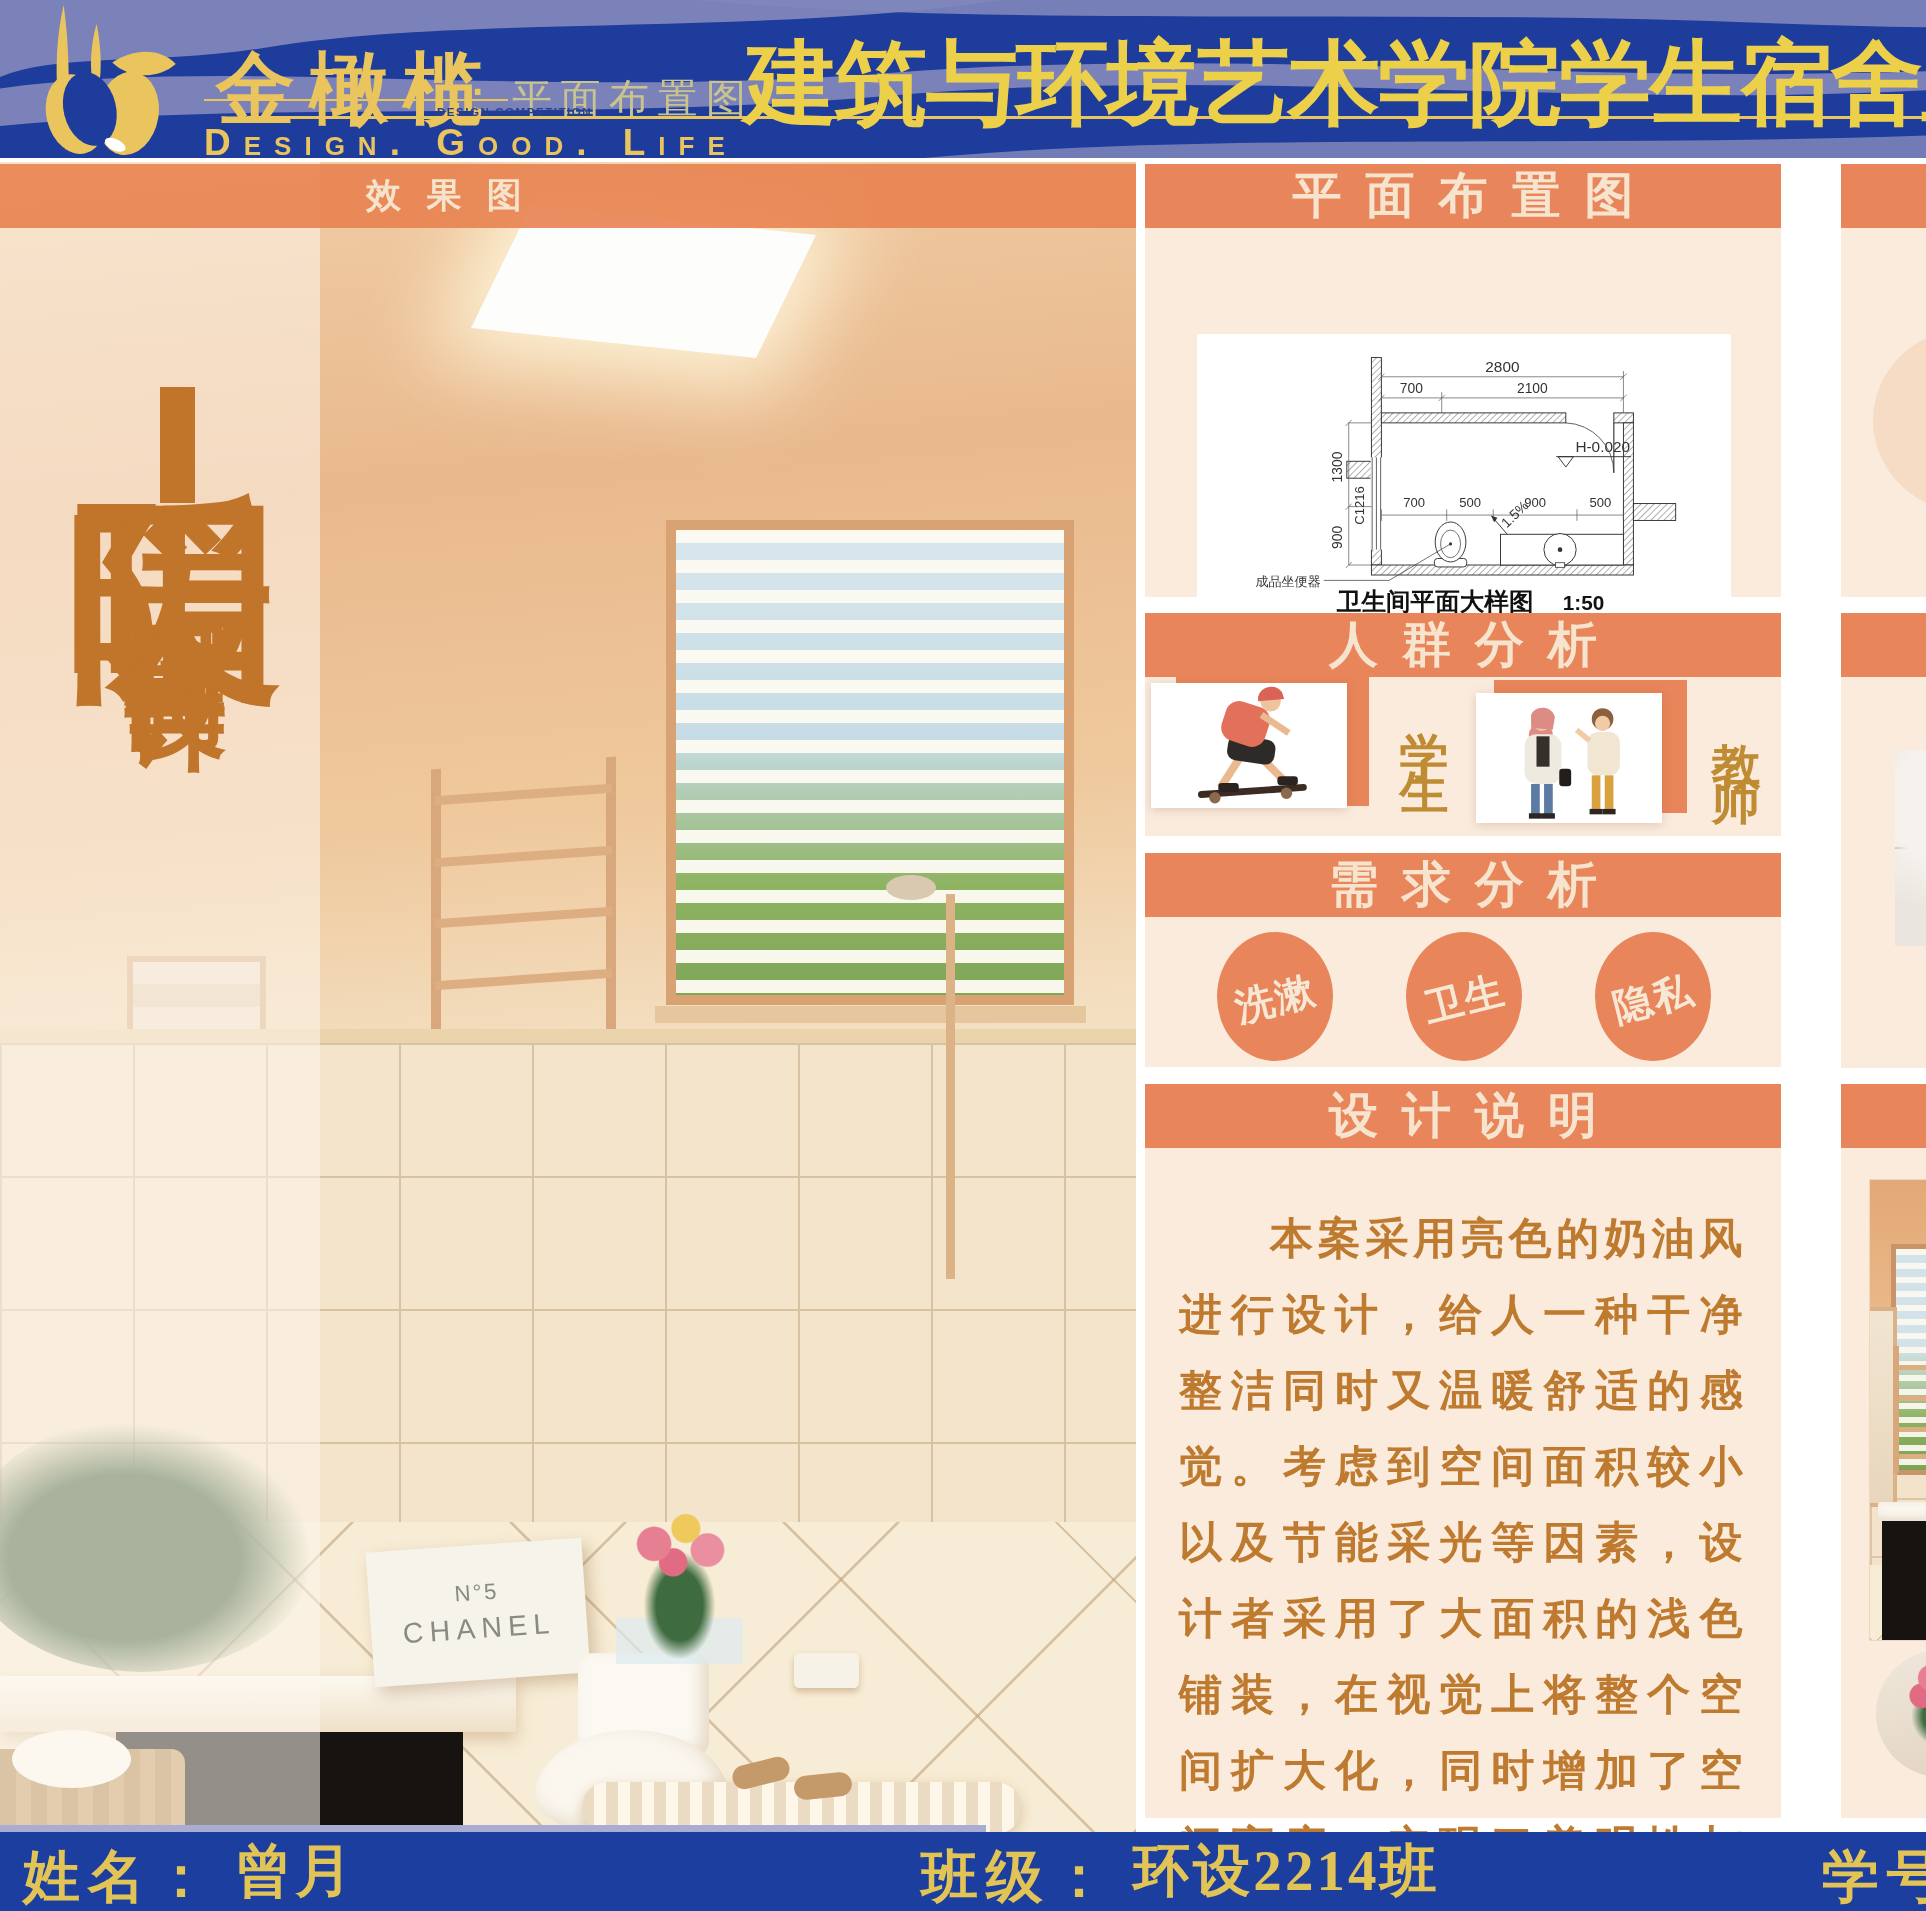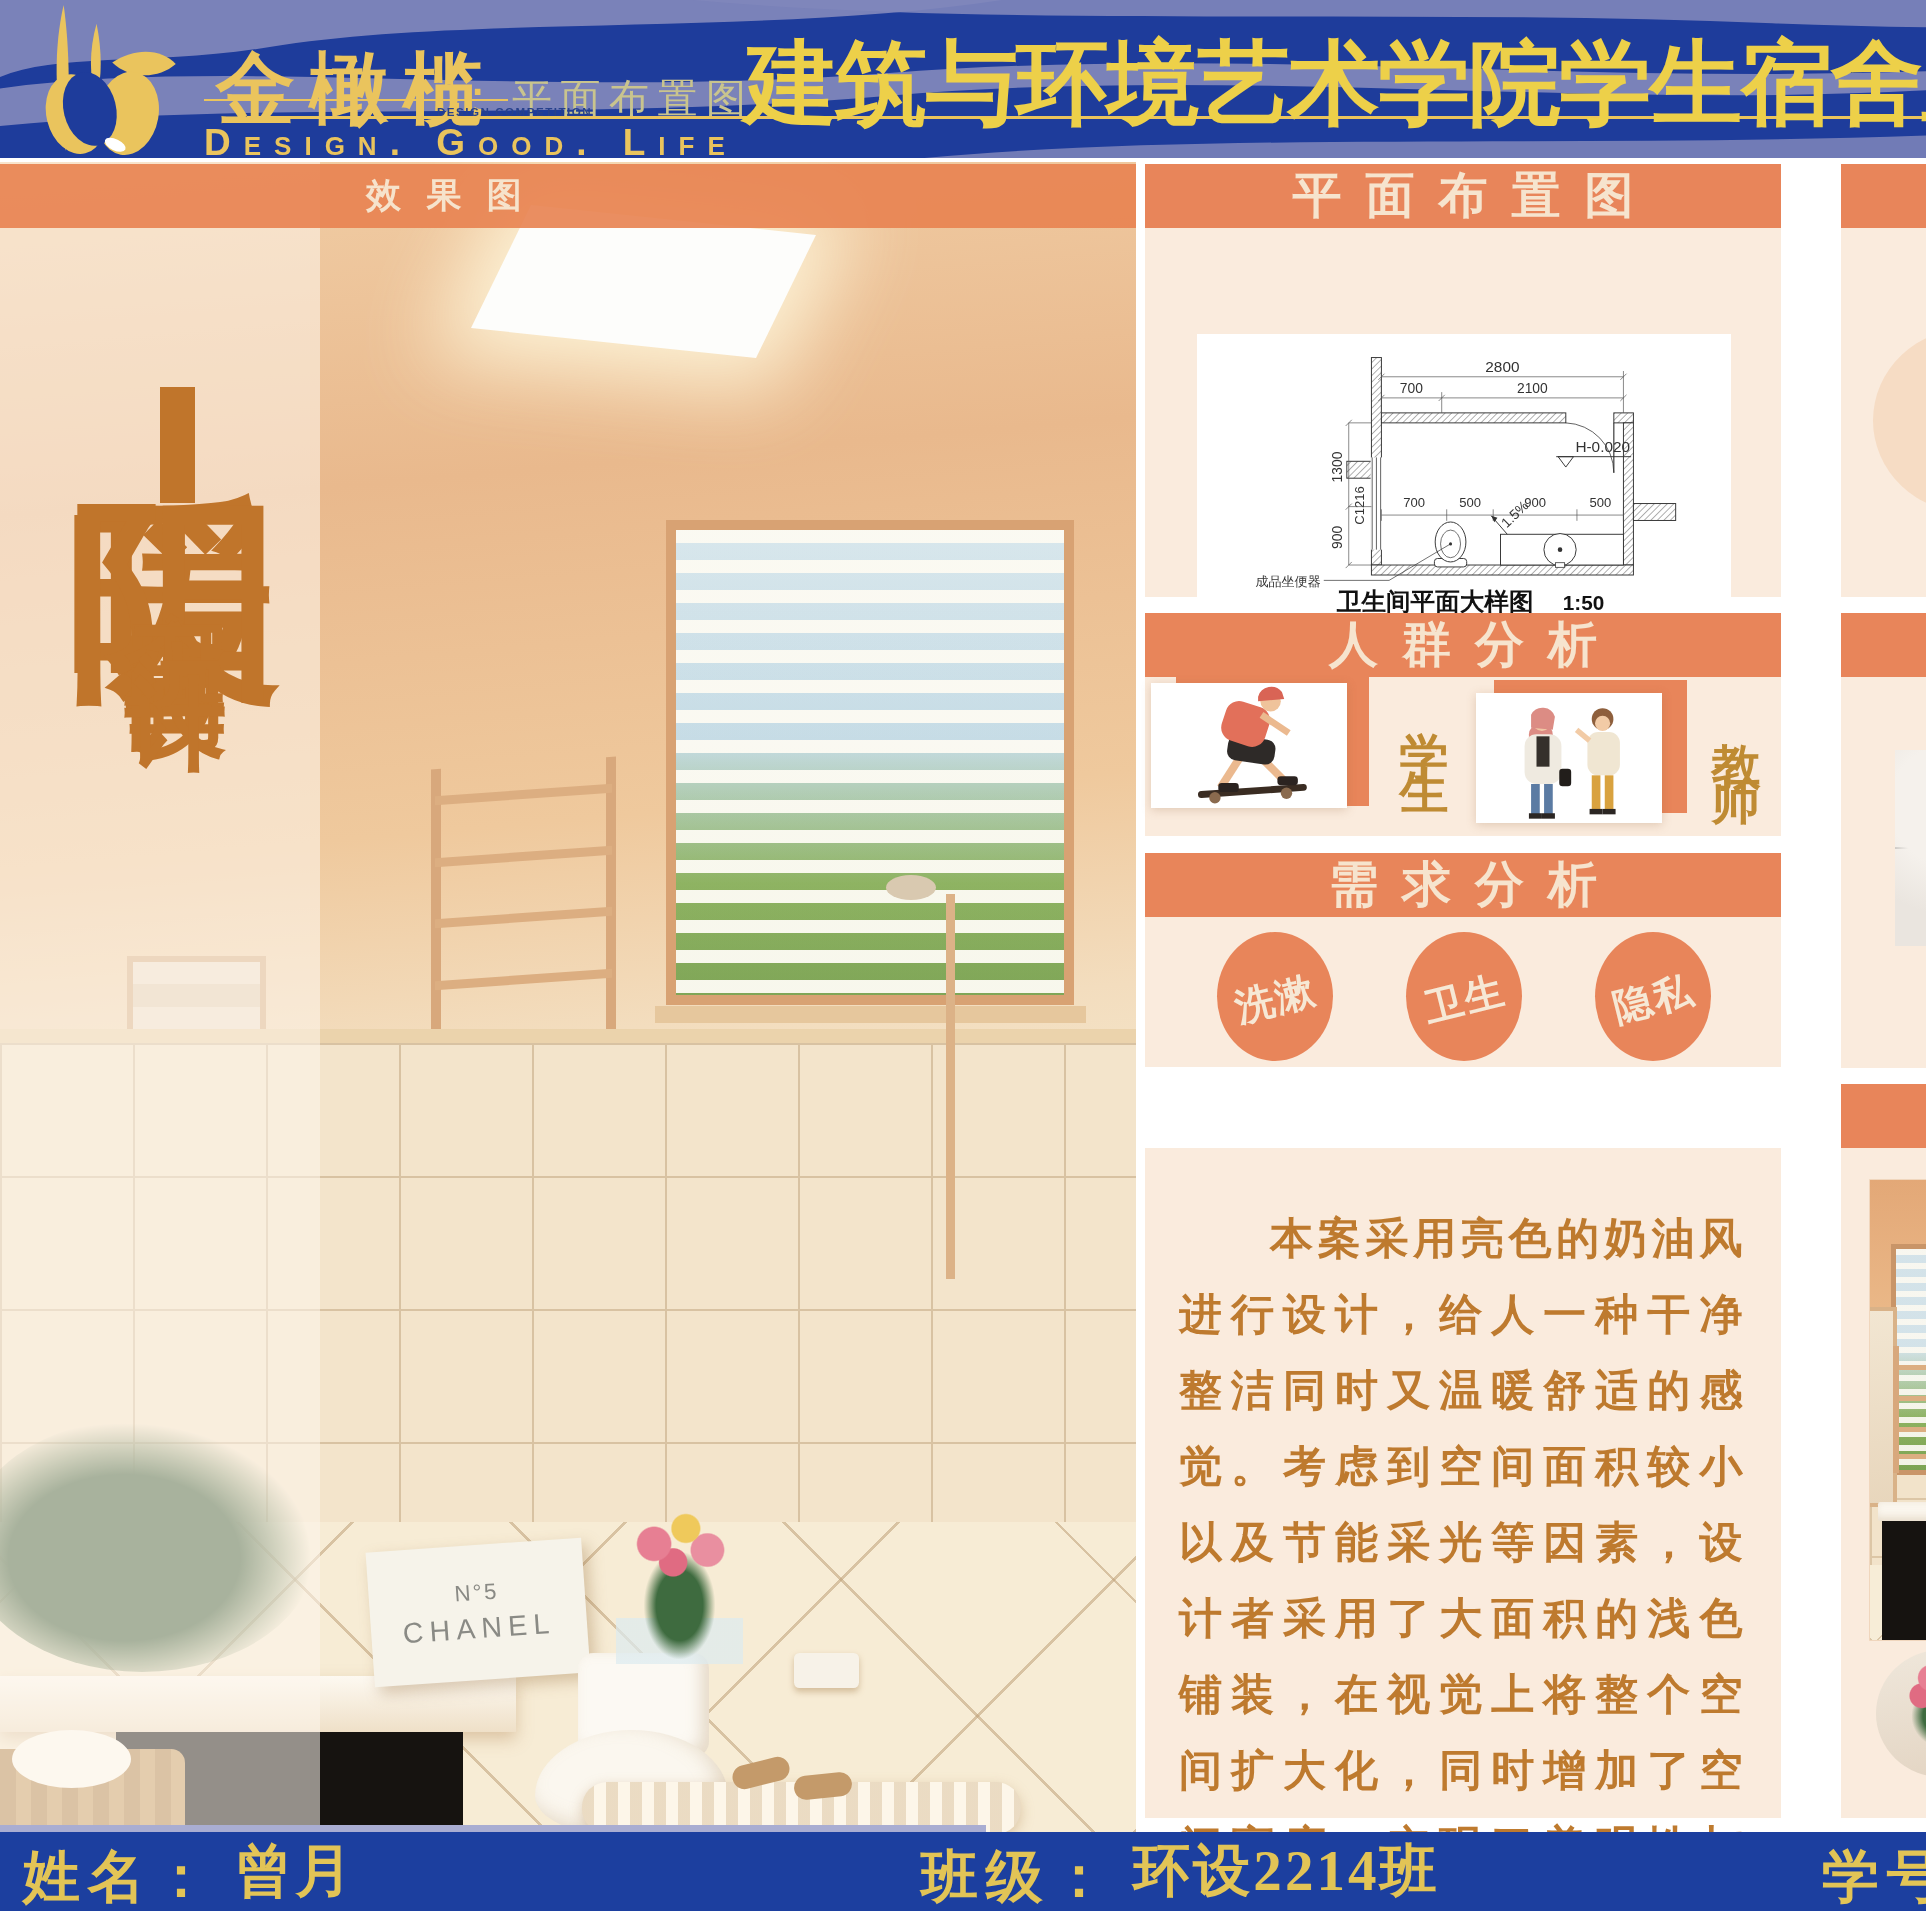--- a/index.html
+++ b/index.html
@@ -390,20 +390,21 @@
       </div>
     <div class="need" style="left:261px;">
         <span>卫生</span>
       </div>
     <div class="need" style="left:450px;">
         <span>隐私</span>
       </div>
   </div>
 
   <div class="sec" id="sec-desc">
+    <div class="sec-header">设计说明</div>
     <div class="desc-text">本案采用亮色的奶油风进行设计，给人一种干净整洁同时又温暖舒适的感觉。考虑到空间面积较小以及节能采光等因素，设计者采用了大面积的浅色铺装，在视觉上将整个空间扩大化，同时增加了空间亮度，实现了美观性与实用性的统一。</div>
   </div>
 
   <div class="sec" id="sec-color">
     <div class="sec-header">颜色分析图</div>
     <div class="sec-body"></div>
     <div class="color-dot" style="left: 32px; background: rgb(246, 220, 196);"></div>
 
   </div>
 

